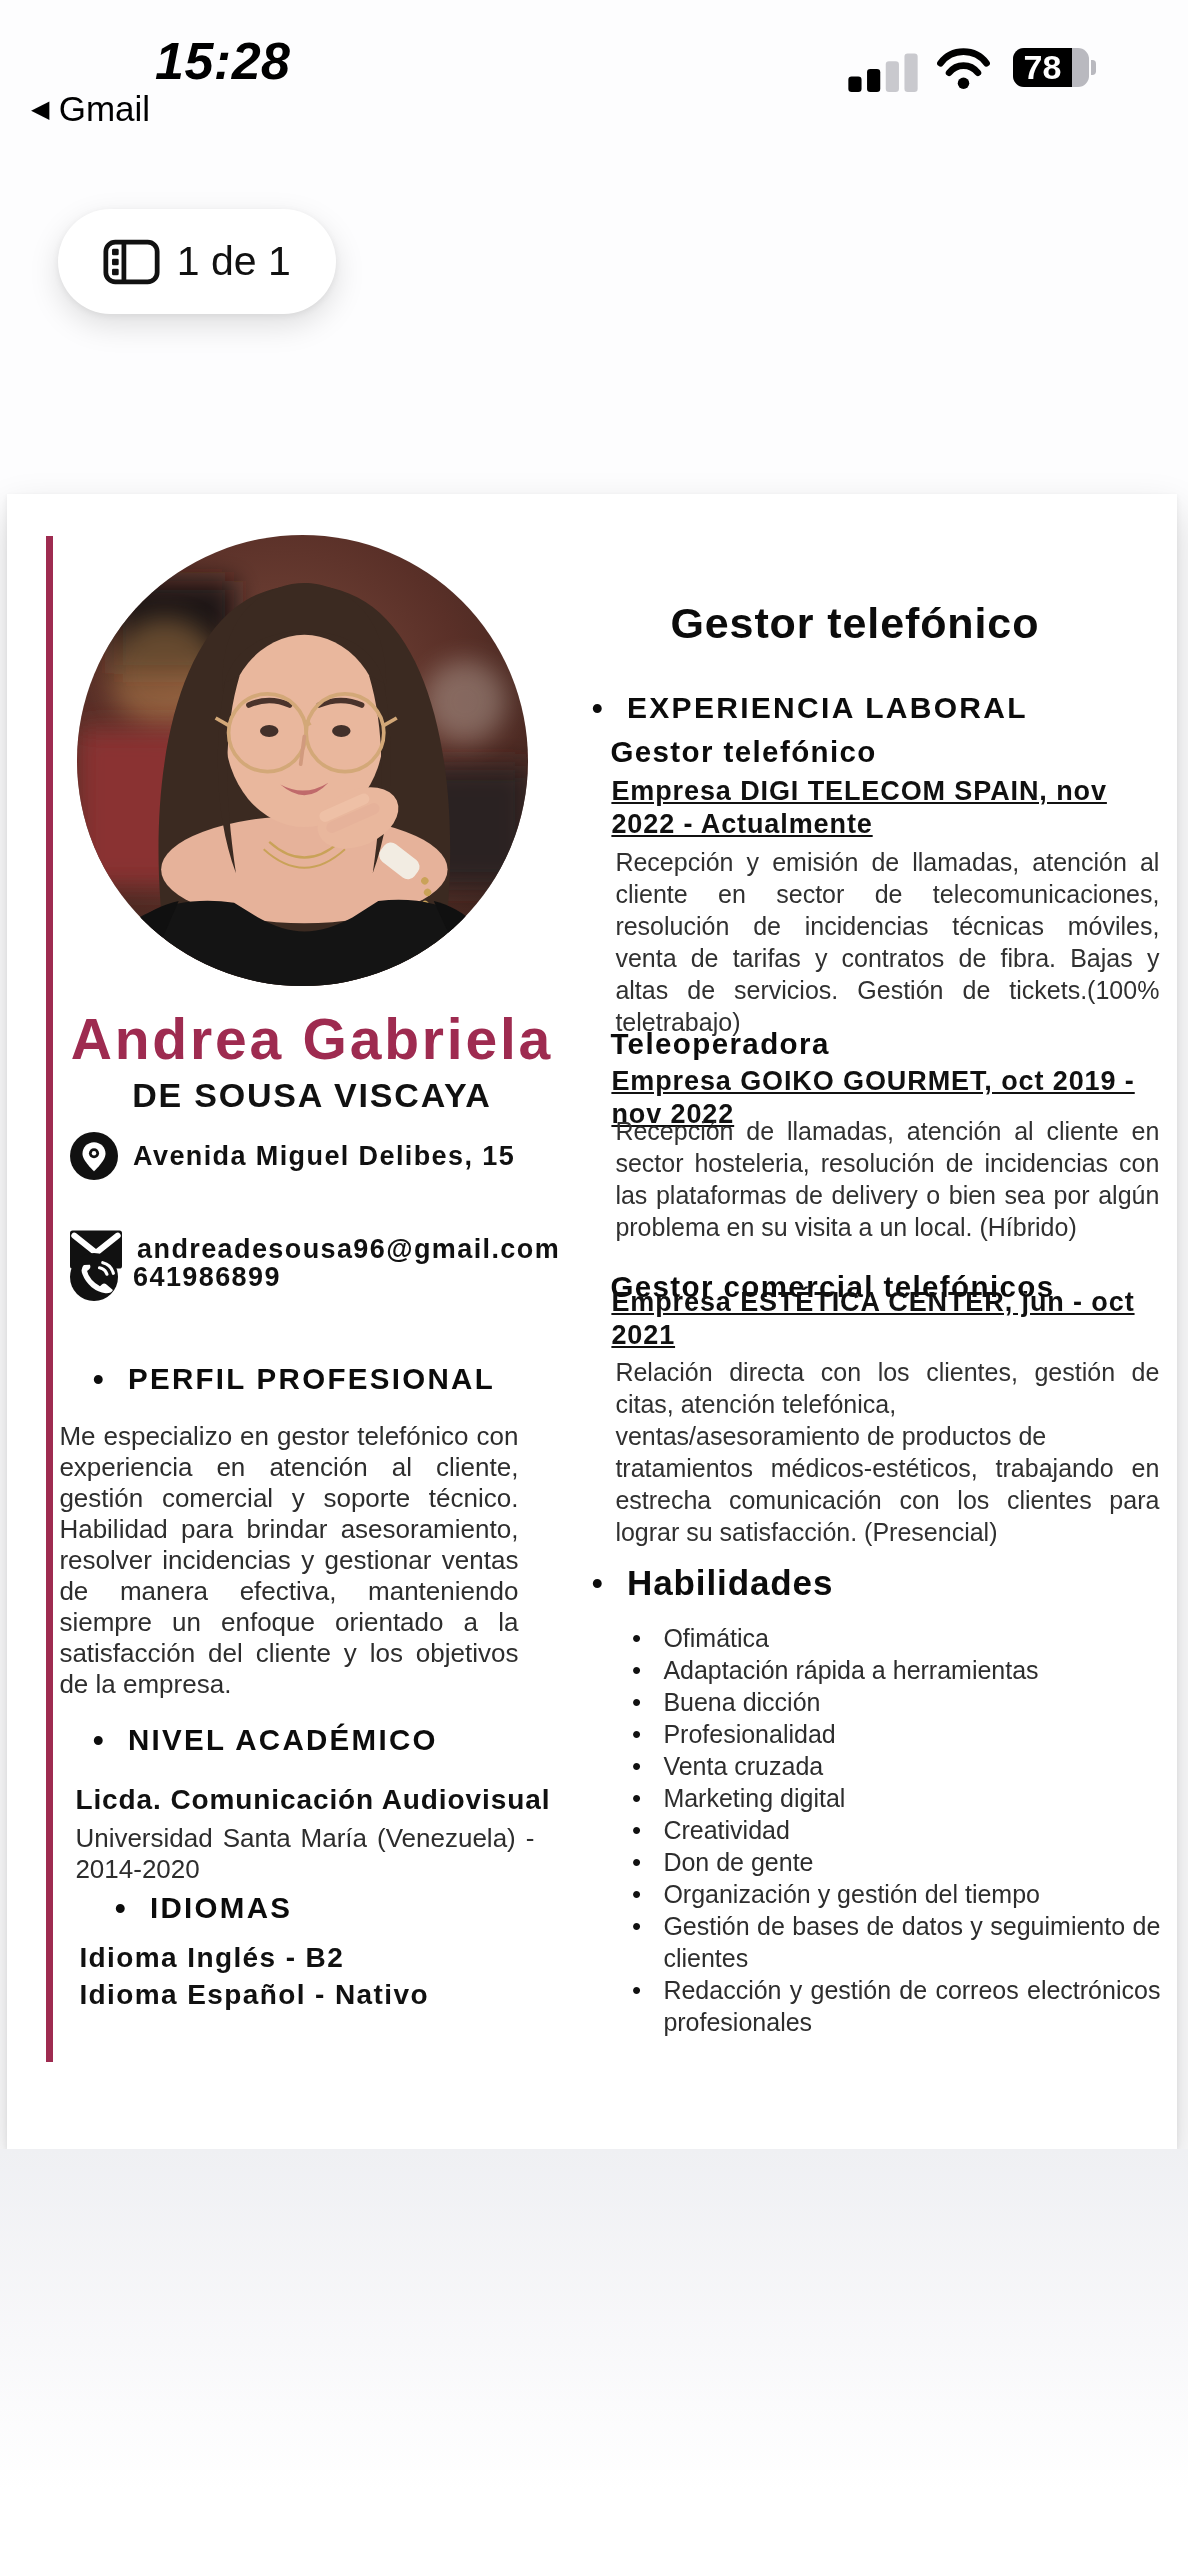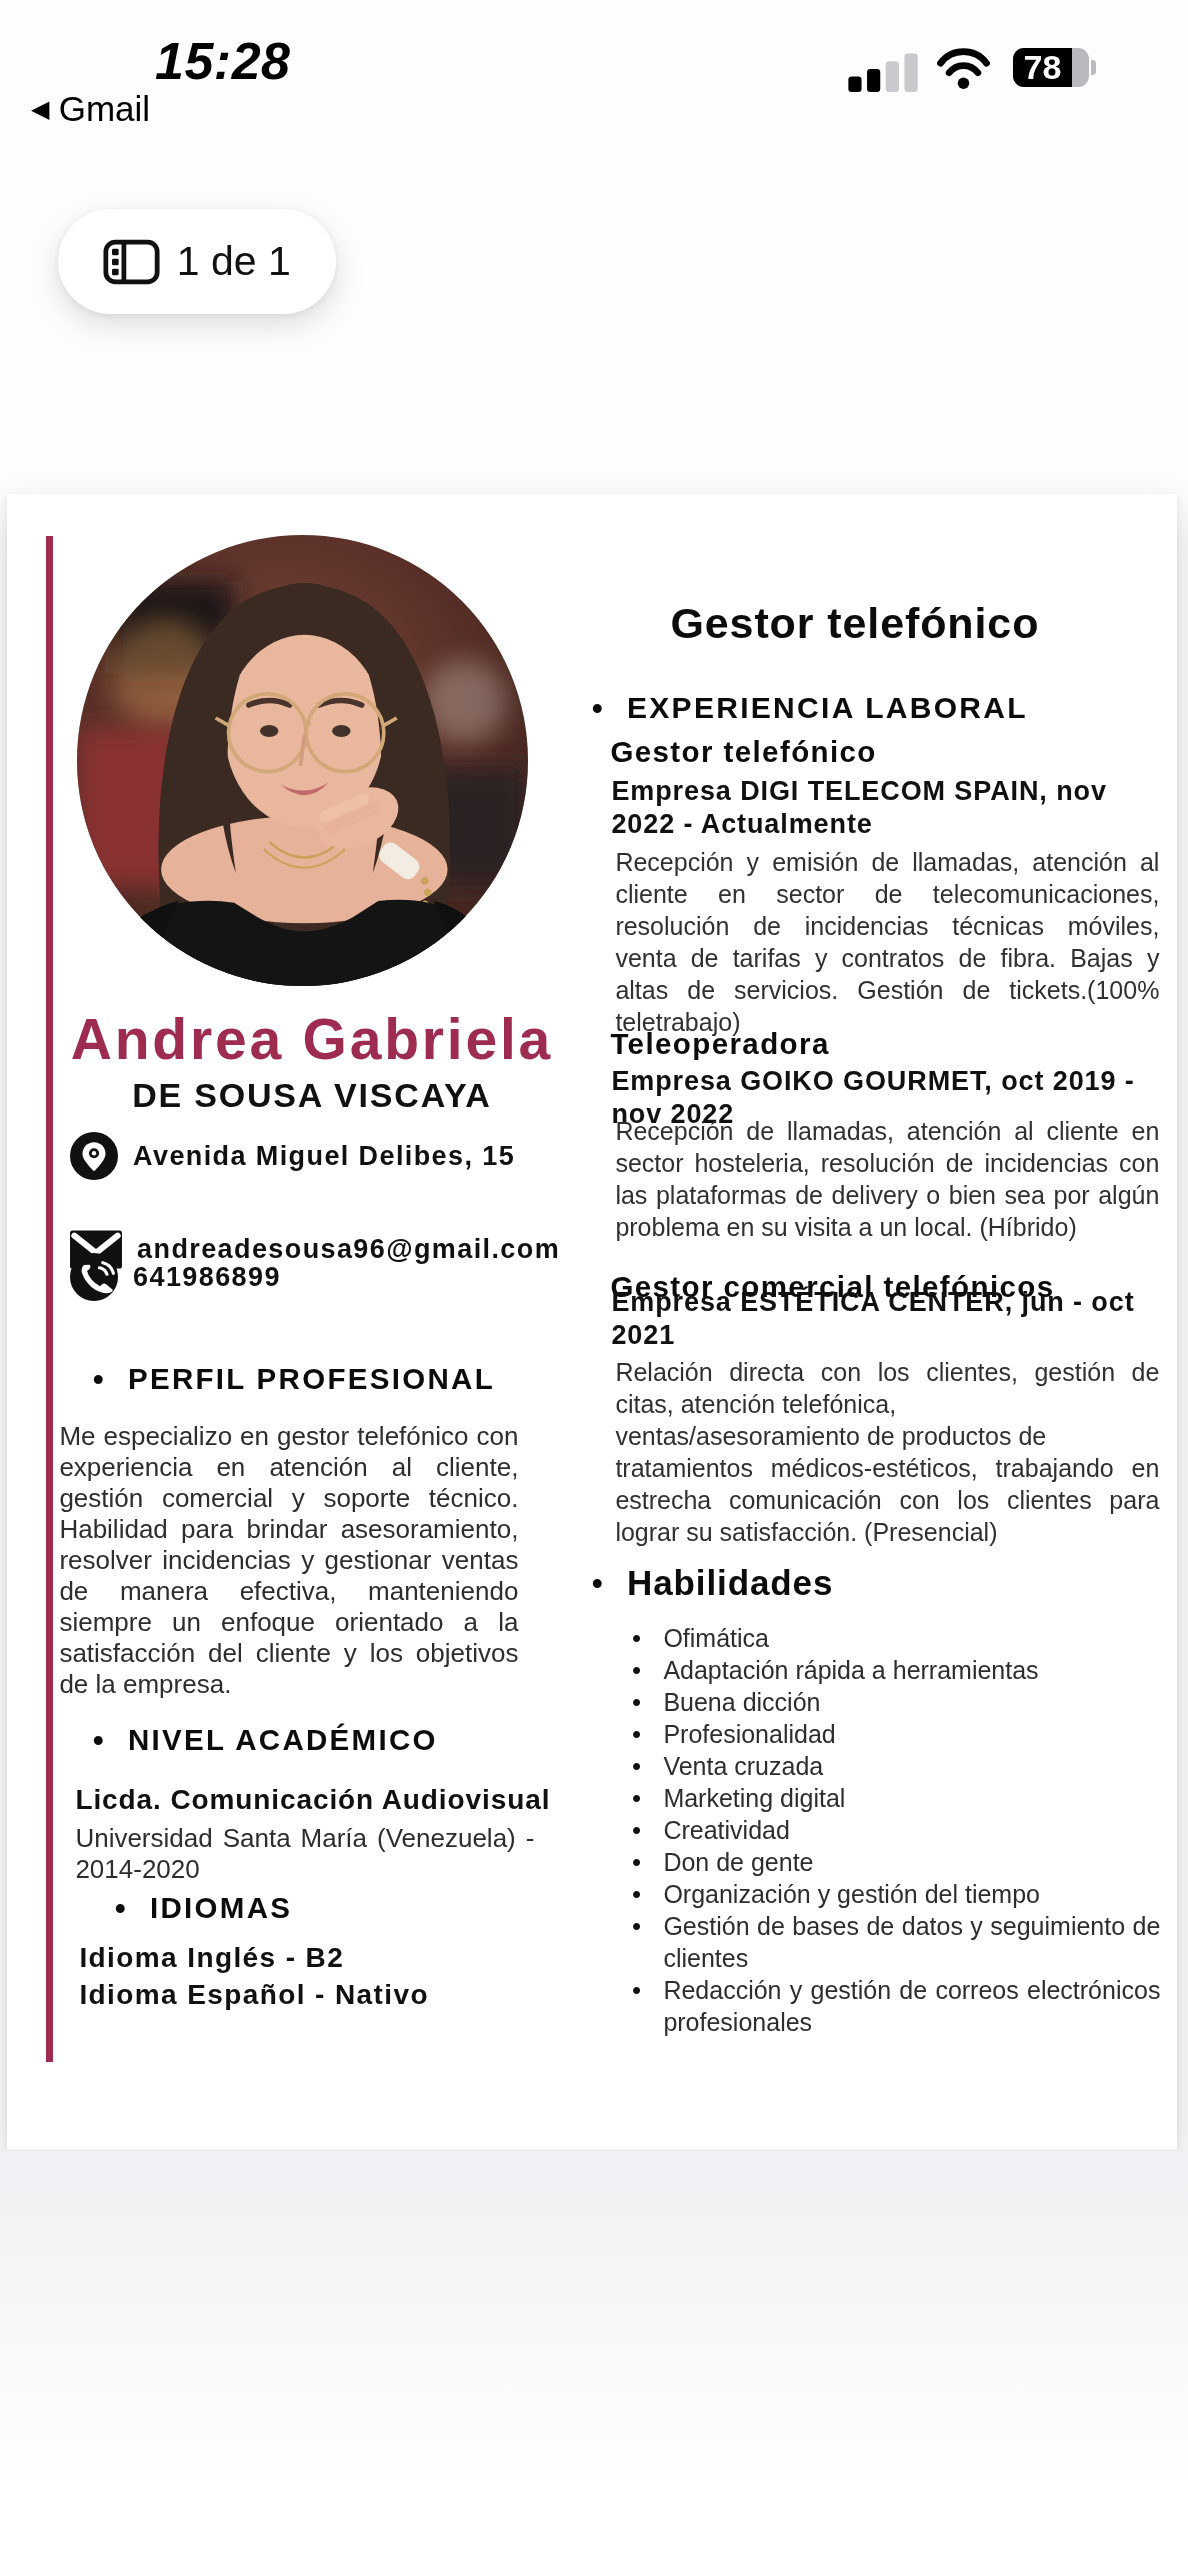--- a/index.html
+++ b/index.html
@@ -53,21 +53,21 @@
   .langs{position:absolute;left:72px;top:1445px;font-size:28px;font-weight:800;color:#111;
          line-height:37px;letter-spacing:1.4px;white-space:pre-line;}
   
   .rtitle{position:absolute;left:571px;top:105px;width:553px;text-align:center;
           font-size:43px;font-weight:800;color:#0c0c0c;letter-spacing:0.9px;}
   .h-exp{left:584px;top:197px;}
   .h-exp .t{font-size:30px;}
   .role{position:absolute;left:603px;font-size:29.5px;font-weight:800;color:#0c0c0c;letter-spacing:1.4px;}
   .r1{top:241px;} .r2{top:533px;} .r3{top:776px;}
   .comp{position:absolute;left:604px;width:534px;font-size:27px;font-weight:800;color:#111;
-        line-height:33px;letter-spacing:0.9px;}
+        line-height:33px;letter-spacing:0.9px;text-decoration:underline;}
   .p1{top:281px;} .p2{top:571px;} .p3{top:792px;}
   .jdesc{position:absolute;left:608px;width:544px;font-size:25px;}
   .d1{top:352px;} .d2{top:621px;} .d3{top:862px;}
   .jdesc.para{line-height:32px;color:#303030;}
   .h-hab{left:584px;top:1069px;}
   .h-hab .t{font-size:35px;font-weight:800;letter-spacing:0.9px;text-transform:none;}
   .skills{position:absolute;left:619px;top:1128px;width:534px;margin:0;padding:0;list-style:none;}
   .skills li{position:relative;padding-left:37px;font-size:25px;line-height:32px;color:#2d2d2d;
              text-align:justify;}
   .skills li::before{content:"•";position:absolute;left:5.5px;top:0;font-size:26px;color:#111;}

